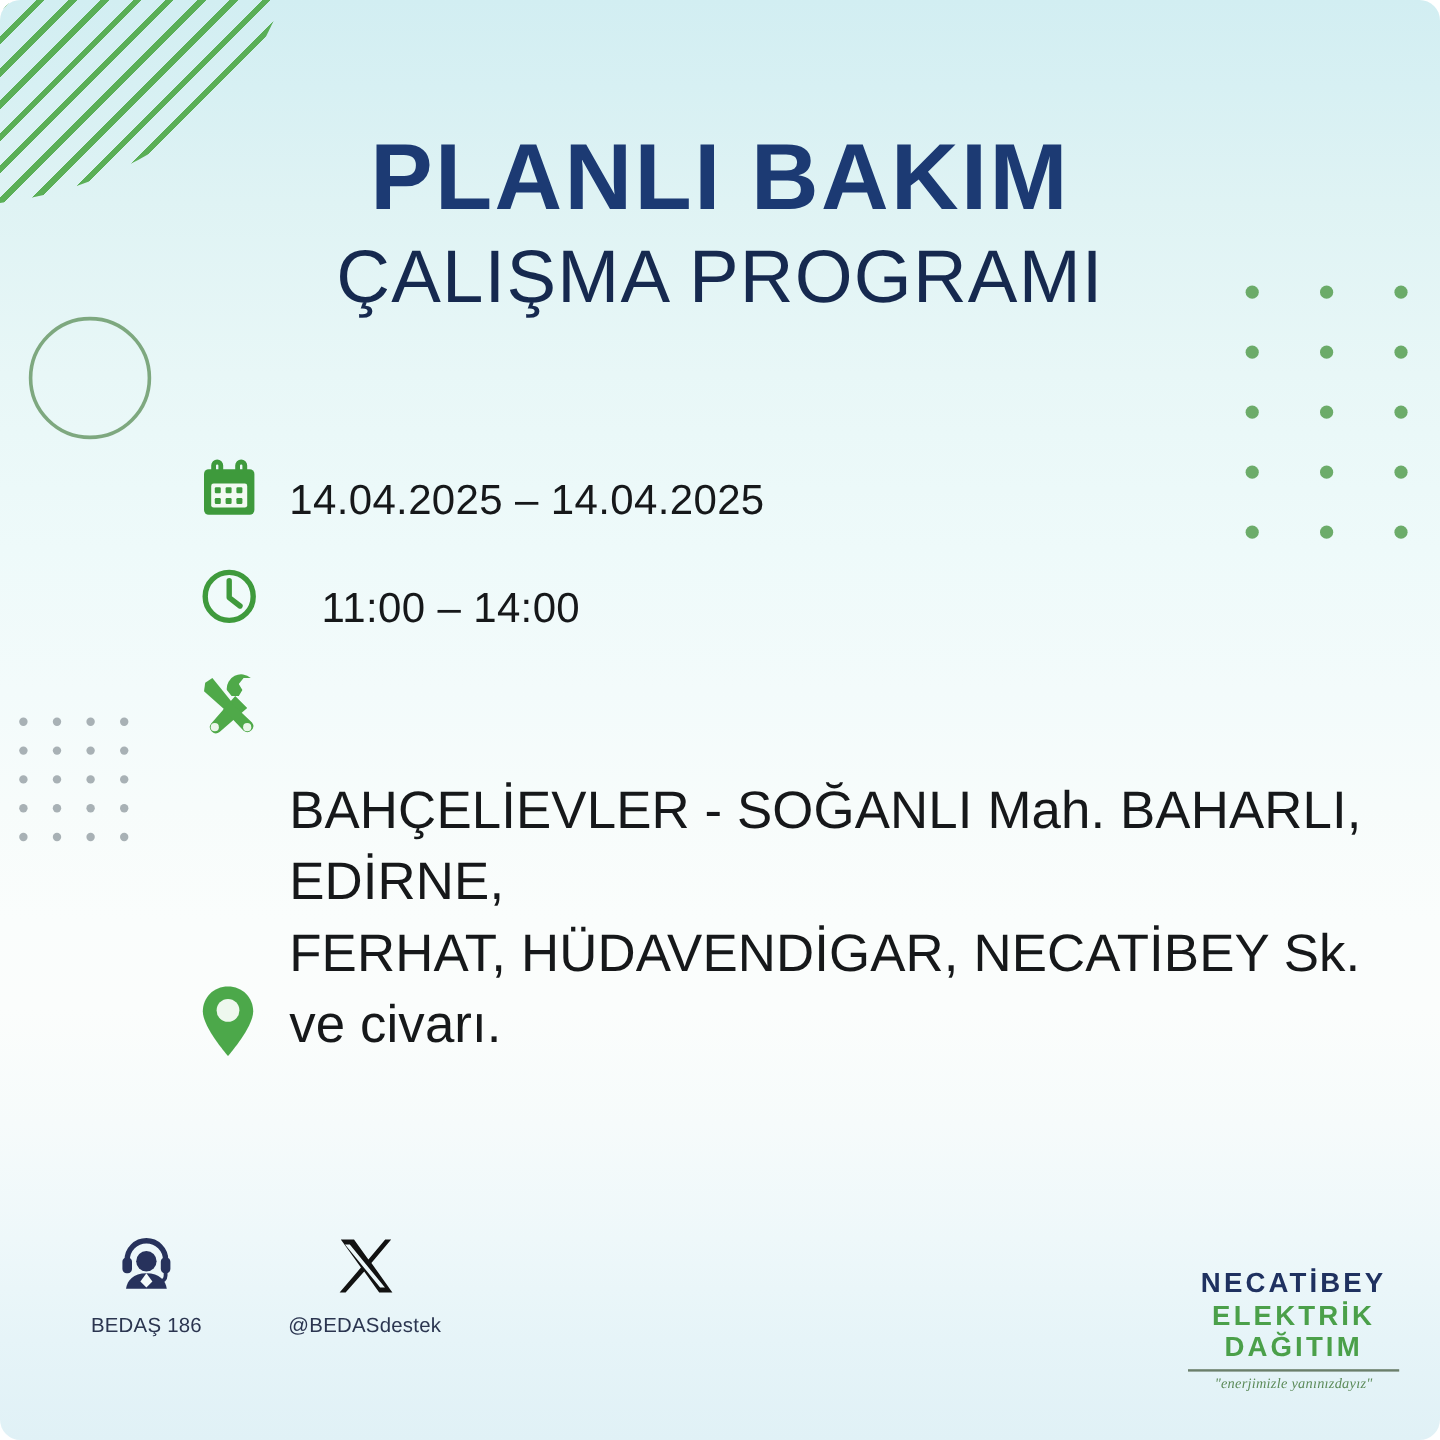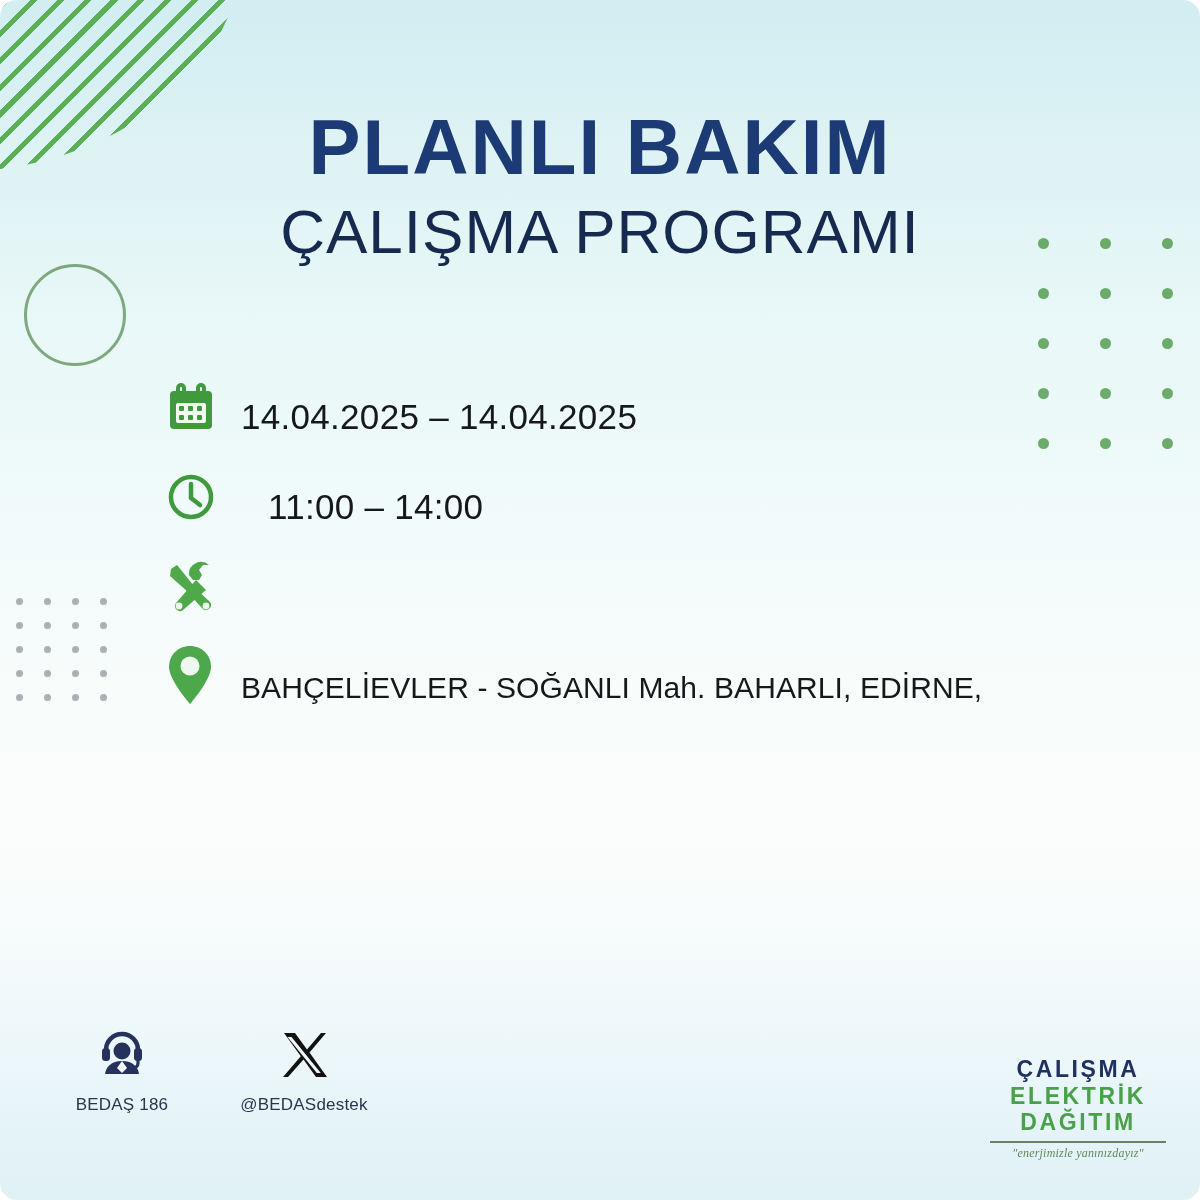--- a/index.html
+++ b/index.html
@@ -151,21 +151,21 @@
     color: #16181a;
     font-size: 33px;
     line-height: 1.28;
     padding-top: 6px;
     font-family: "Liberation Sans", sans-serif;
     font-weight: 400;
   }
   #row-date  .info-text,
   #row-time  .info-text { font-size: 35px; letter-spacing: .3px; }
   #row-work  .info-text { font-size: 33px; }
-  #row-place .info-text { font-size: 30px; line-height: 1.35; letter-spacing: .1px; }
+  #row-place .info-text { font-size: 44px; line-height: 1.35; letter-spacing: .1px; }
 
   #row-date  { margin-bottom: 22px; }
   #row-time  { margin-bottom: 22px; gap: 27px; }
   #row-work  { margin-bottom: 20px; }
 
   
   .footer-contacts {
     position: absolute;
     left: 52px;
     top: 1019px;
@@ -328,20 +328,21 @@
 
     <div class="info-row" id="row-place">
       <div class="info-icon">
         <svg width="50" height="62" viewBox="0 0 50 62" aria-hidden="true">
           <path d="M25 2 C13 2 4 11 4 23 C4 36 25 60 25 60 C25 60 46 36 46 23 C46 11 37 2 25 2 Z" fill="#4ca84a"></path>
           <circle cx="25" cy="22" r="9.5" fill="#eef8ee"></circle>
         </svg>
       </div>
       <div class="info-text">
         <div>BAHÇELİEVLER - SOĞANLI Mah. BAHARLI, EDİRNE,</div>
+        <div>FERHAT, HÜDAVENDİGAR, NECATİBEY Sk. ve civarı.</div>
       </div>
     </div>
 
   </div>
 
   <div class="footer-contacts">
 
     <div class="contact">
       <div class="contact-icon">
         <svg width="58" height="58" viewBox="0 0 58 58" aria-hidden="true">
@@ -364,20 +365,20 @@
           <path d="M6 4 h11 l12 16.5 L43 4 h5 L31.5 23.5 L49 48 H38 L25.5 30.6 L10 48 H5 L22.8 27.3 Z
                    M13.5 8 H9.5 L38.8 44 H42.8 Z" fill="#121212"></path>
         </svg>
       </div>
       <div class="contact-label">@BEDASdestek</div>
     </div>
 
   </div>
 
   <div class="brand">
-    <div class="brand-l1">ÇALIŞMA</div>
+    <div class="brand-l1">NECATİBEY</div>
     <div class="brand-l2">ELEKTRİK</div>
     <div class="brand-l3">DAĞITIM</div>
     <div class="brand-rule"></div>
     <div class="brand-tag">"enerjimizle yanınızdayız"</div>
   </div>
 
 </div>
 
 </body></html>

